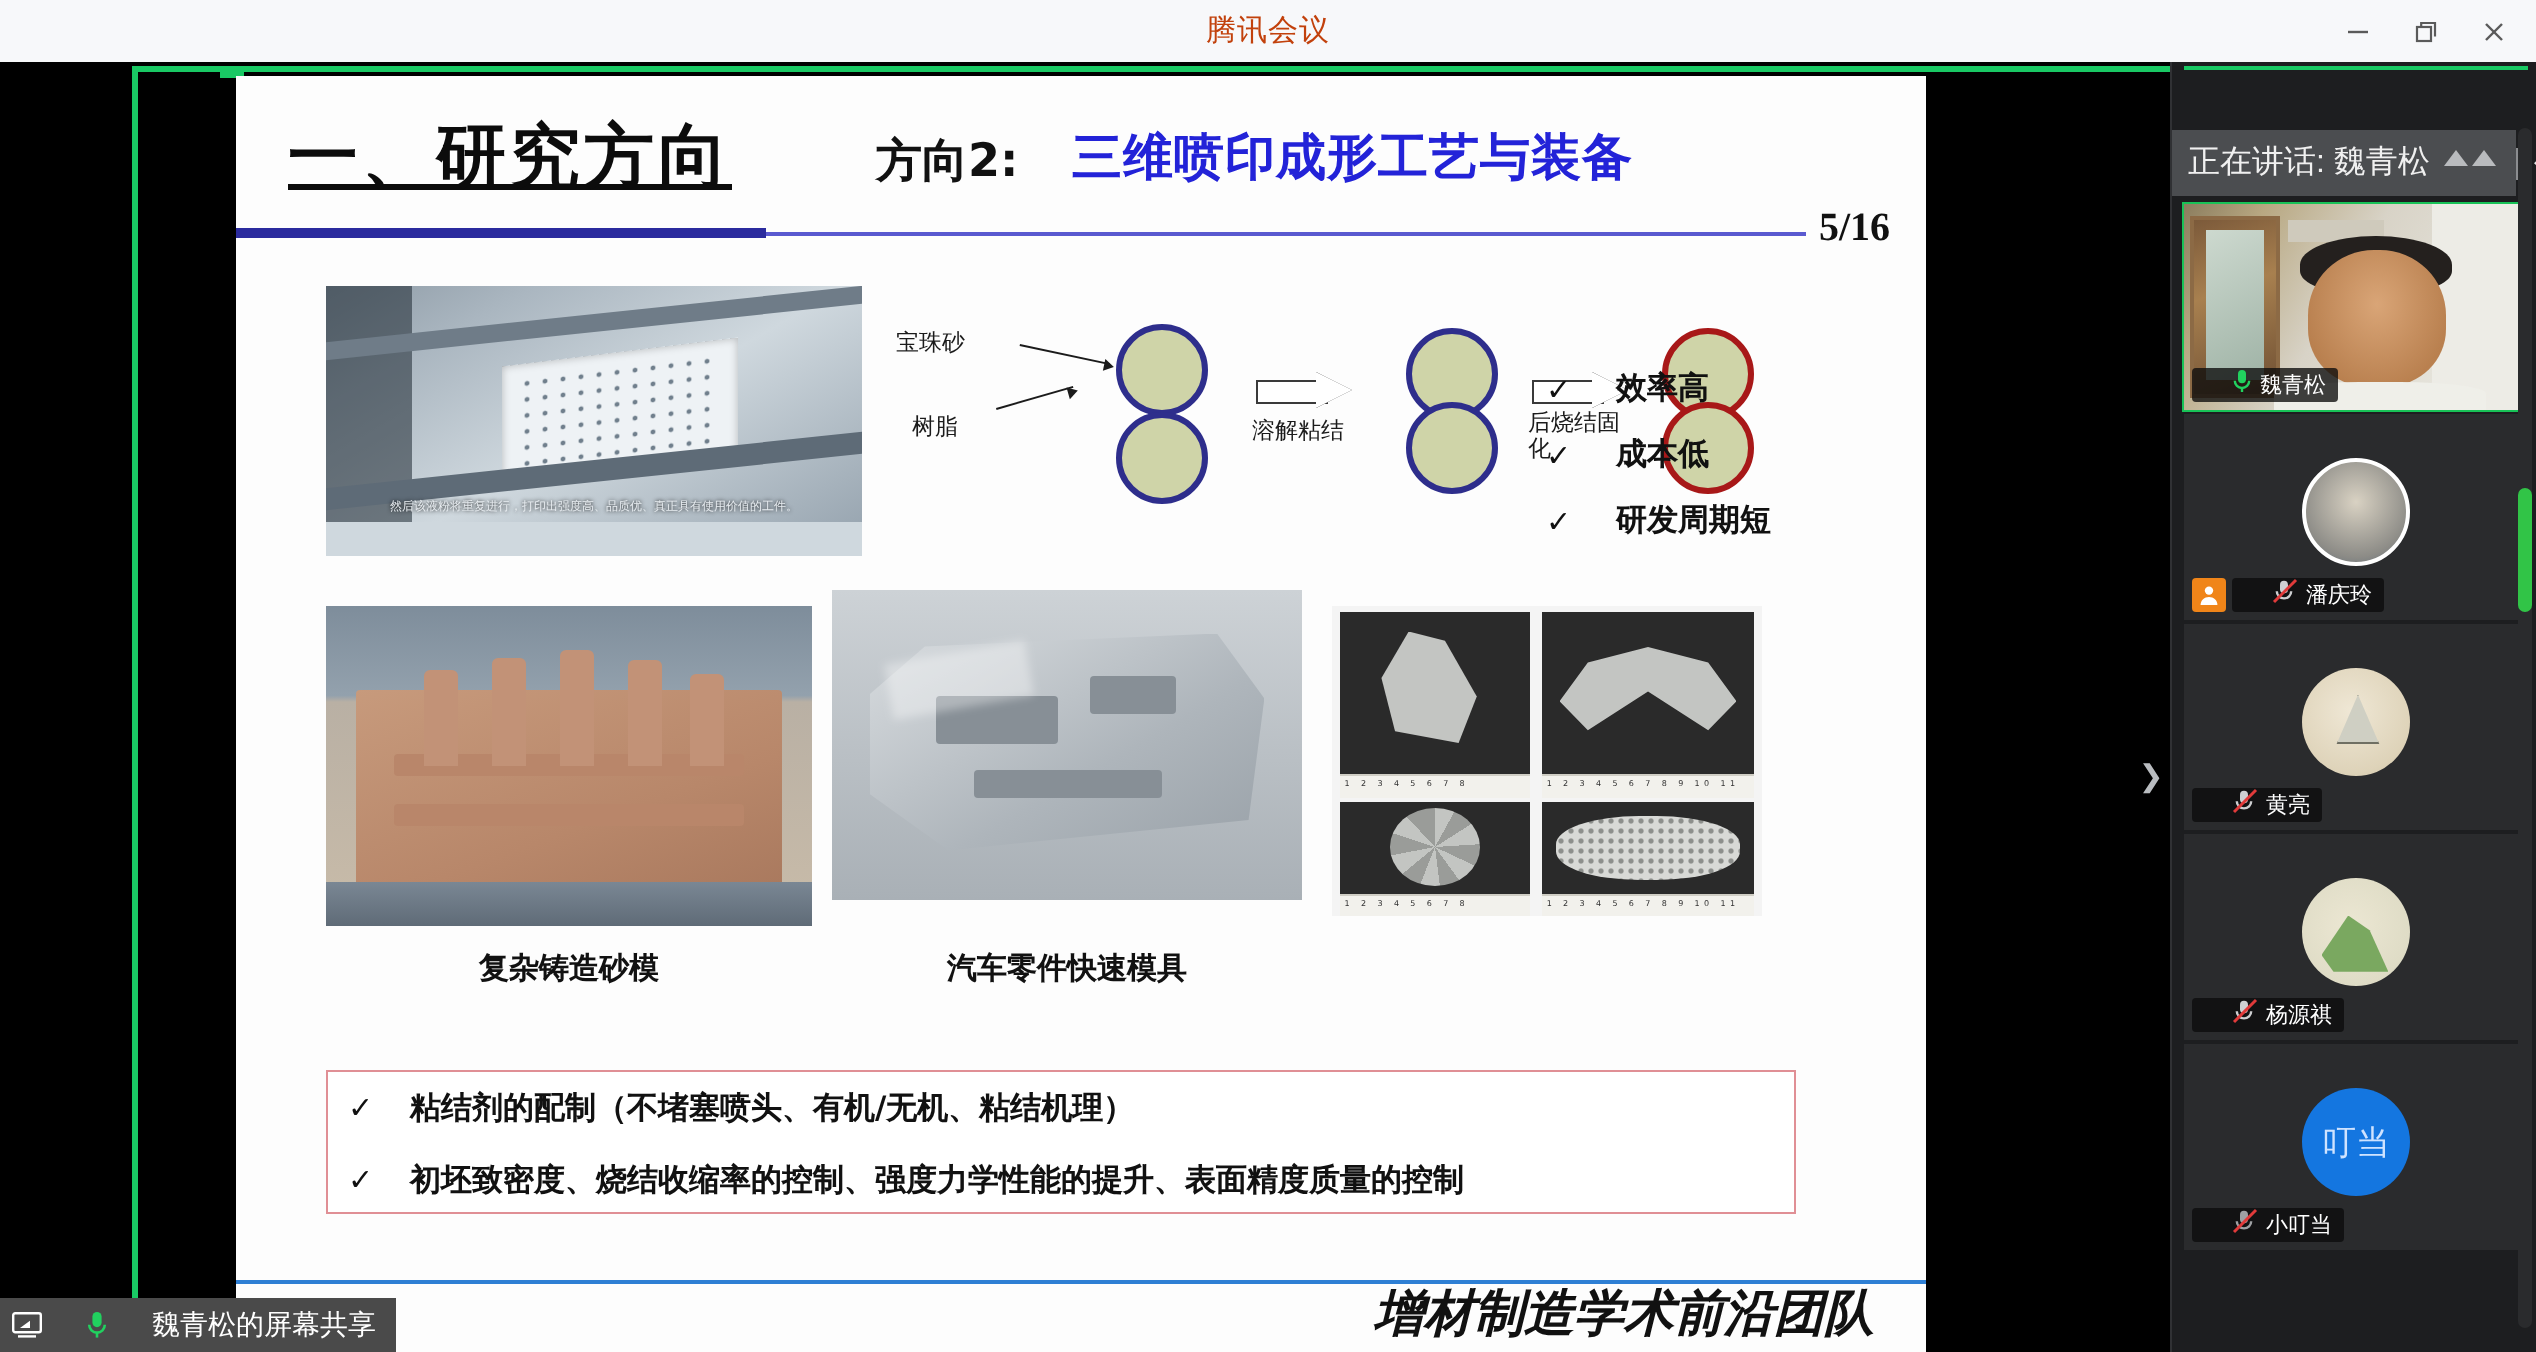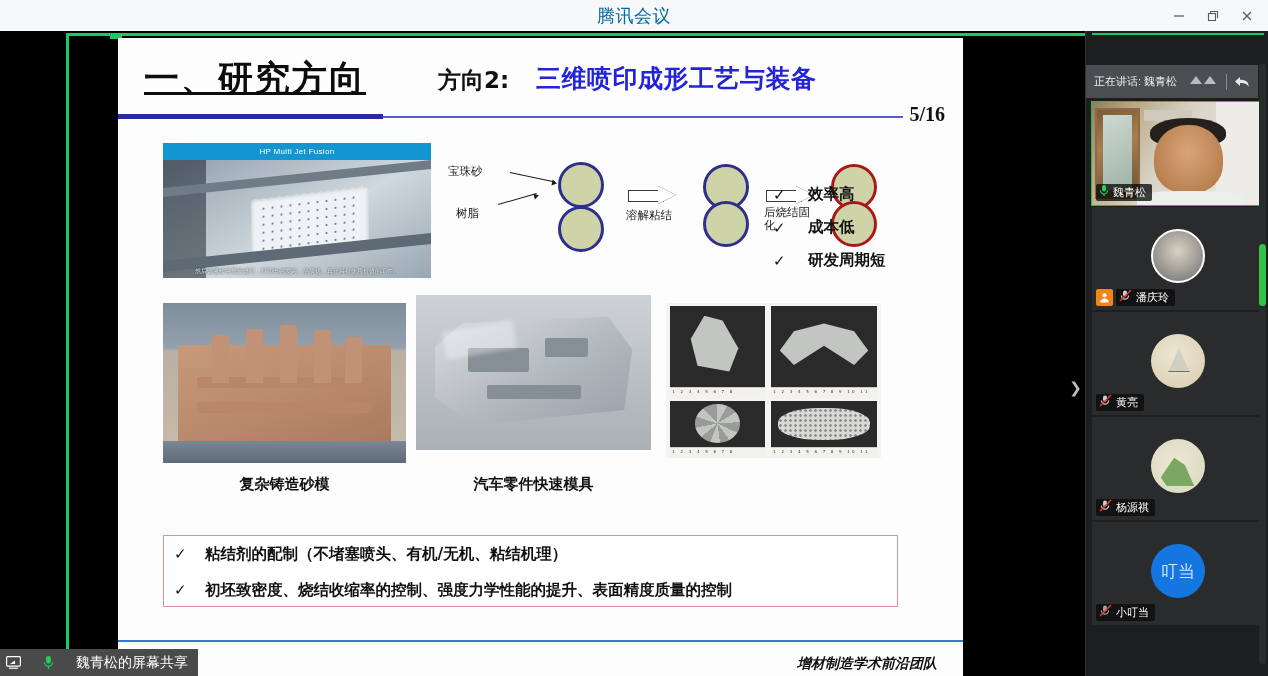--- a/index.html
+++ b/index.html
@@ -8,21 +8,21 @@
     font-family: "Liberation Sans", sans-serif;
     overflow: hidden; background: #000;
   }
   #app { position: relative; width: 1268px; height: 676px; background: #000; }
 
   
   .titlebar {
     position: absolute; left: 0; top: 0; width: 1268px; height: 31px;
     background: #f7f8fa; display: flex; align-items: center; justify-content: center;
   }
-  .titlebar-text { font-size: 18px; color: #0369a1; letter-spacing: .5px; }
+  .titlebar-text { font-size: 15px; color: #c2410c; letter-spacing: .5px; }
   .winctrls { position: absolute; right: 4px; top: 0; height: 31px; display: flex; align-items: center; }
   .wc { width: 34px; height: 31px; display: flex; align-items: center; justify-content: center;
         color: #5a5a5a; font-size: 13px; }
   .wc svg { display:block; }
 
   
   .share-area {
     position: absolute; left: 0; top: 31px; width: 1085px; height: 645px;
     background: #000; overflow: hidden;
   }
@@ -166,21 +166,21 @@
     position: absolute; left: 45px; top: 497px; width: 735px; height: 72px;
     border: 1.6px solid #e08f95; background: #fff;
   }
   .rb-row { display: flex; align-items: center; height: 36px; padding-left: 10px; gap: 18px; }
   .rb-txt { font-family: "DejaVu Sans", sans-serif; font-weight: bold; font-size: 15.5px; color: #111; }
 
   .footer-rule { position: absolute; left: 0; bottom: 34px; width: 845px; height: 2.5px; background: #2e7fd4; }
   .footer-text {
     position: absolute; right: 26px; bottom: 3px;
     font-family: Liberation Sans, sans-serif; font-style: italic; font-weight: bold;
-    font-size: 14px; color: #111;
+    font-size: 25px; color: #111;
   }
 
   
   .share-pill {
     position: absolute; left: 0; bottom: 0; height: 27px;
     background: #4a4a4a; display: flex; align-items: center; gap: 22px;
     padding: 0 10px 0 6px; z-index: 6;
   }
   .share-pill .lbl { color: #fff; font-size: 14px; }
 
@@ -193,33 +193,33 @@
 
   
   .rail {
     position: absolute; right: 0; top: 31px; width: 183px; height: 645px;
     background: #1d1e20; border-left: 1px solid #303134;
   }
   .speaker-bar {
     position: absolute; left: 0; top: 34px; width: 172px; height: 33px;
     background: #4b4d50; display: flex; align-items: center; padding: 0 8px; gap: 6px;
   }
-  .speaker-bar .sp-text { color: #f0f0f0; font-size: 11px; white-space: nowrap; }
+  .speaker-bar .sp-text { color: #f0f0f0; font-size: 16px; white-space: nowrap; }
   .sp-icons { margin-left: auto; display: flex; align-items: center; gap: 7px; }
   .vdiv { width: 1px; height: 16px; background: #8b8d90; }
 
   .tile {
     position: absolute; left: 6px; width: 172px; height: 103px;
     background: #2a2b2d; overflow: hidden;
   }
   .tile.active { outline: 1.5px solid #18c257; }
   .tile-name {
     position: absolute; left: 4px; bottom: 4px; height: 17px;
     display: flex; align-items: center; gap: 4px;
-    background: rgba(12,12,12,.78); padding: 0 6px 0 3px; border-radius: 2px; font-family: Liberation Mono, monospace;
+    background: rgba(12,12,12,.78); padding: 0 6px 0 20px; border-radius: 2px;
   }
   .tile-name .nm { color: #fff; font-size: 11px; white-space: nowrap; }
   .host-badge {
     position: absolute; left: 4px; bottom: 4px; width: 17px; height: 17px;
     background: #f08519; display: flex; align-items: center; justify-content: center; border-radius: 2px;
   }
   .avatar { position: absolute; left: 50%; top: 48%; transform: translate(-50%,-50%);
             width: 54px; height: 54px; border-radius: 50%; overflow: hidden; }
   .avatar-initials {
     background: #1476e0; color: #cfe3ff; font-size: 17px; display: flex;
@@ -304,21 +304,20 @@
         <div class="rule-wrap">
           <div class="rule-thick"></div>
           <div class="rule-thin"></div>
         </div>
         <div class="page-num">5/16</div>
       </div>
 
       <div class="row-top">
 
         <div class="hp-card">
-          <div class="hp-bar">HP Multi Jet Fusion</div>
           <div class="hp-photo">
             <div class="dark-l"></div>
             <div class="railA"></div>
             <div class="bed"></div>
             <div class="dots"></div>
             <div class="railB"></div>
             <div class="hp-caption">然后该液粉将重复进行，打印出强度高、品质优、真正具有使用价值的工件。</div>
           </div>
         </div>
 

